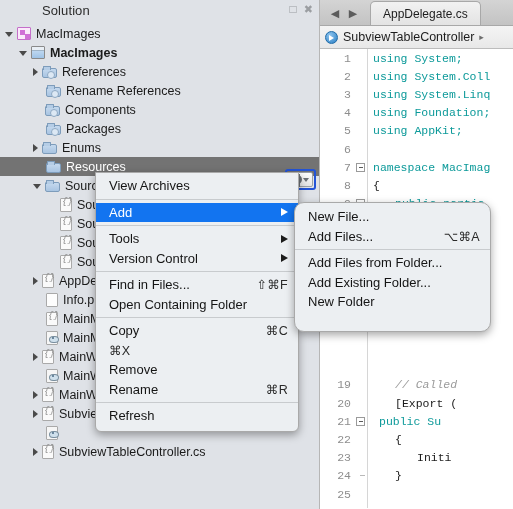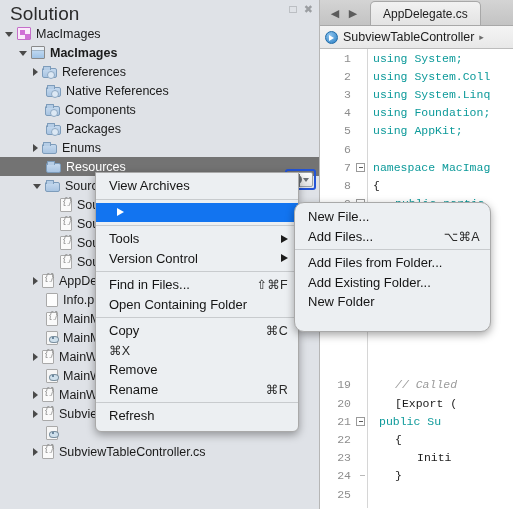--- a/index.html
+++ b/index.html
@@ -25,21 +25,21 @@
     overflow: hidden;
   }
   #pad-header {
     position: relative;
     height: 22px;
     padding: 3px 0 0 10px;
     font-size: 13px;
     color: #2b2b2b;
     background: #dfe2e7;
   }
-  #pad-header .pad-title { font-size: 19px; letter-spacing: .1px; }
+  #pad-header .pad-title { font-size: 13px; letter-spacing: .1px; margin-left: 32px; }
   .pad-btns {
     position: absolute; right: 6px; top: 4px;
     display: flex; gap: 7px; align-items: center;
   }
   .pad-btn { color: #9b9ea2; font-size: 11px; line-height: 11px; cursor: default; }
   .pad-btn.sq { font-size: 12px; }
 
   #tree { position: relative; padding-top: 2px; }
   .row {
     position: relative;
@@ -336,21 +336,21 @@
           <span class="ico folder gear">
             <i></i>
           </span>
           <span class="lbl">References</span>
         </div>
         <div class="row" style="padding-left: 33px;">
           <span class="twisty none"></span>
           <span class="ico folder gear">
             <i></i>
           </span>
-          <span class="lbl">Native References</span>
+          <span class="lbl">Rename References</span>
         </div>
         <div class="row" style="padding-left: 32px;">
           <span class="twisty none"></span>
           <span class="ico folder gear">
             <i></i>
           </span>
           <span class="lbl">Components</span>
         </div>
         <div class="row" style="padding-left: 33px;">
           <span class="twisty none"></span>
@@ -521,20 +521,21 @@
         <div class="cline"><span class="gut">26</span><span class="fold"><span class="vbar"></span></span><span class="ctext k-comment" style="padding-left: 28px;">// Call t</span></div>
       </div>
   </div>
 
   <div id="ctx-menu">
       <div class="mi">
         <span class="mi-label">View Archives</span>
       </div>
       <div class="msep"></div>
       <div class="mi hl">
+        <span class="mi-label">Add</span>
         <span class="mi-arrow"></span>
       </div>
       <div class="msep"></div>
       <div class="mi">
         <span class="mi-label">Tools</span>
         <span class="mi-arrow"></span>
       </div>
       <div class="mi">
         <span class="mi-label">Version Control</span>
         <span class="mi-arrow"></span>

